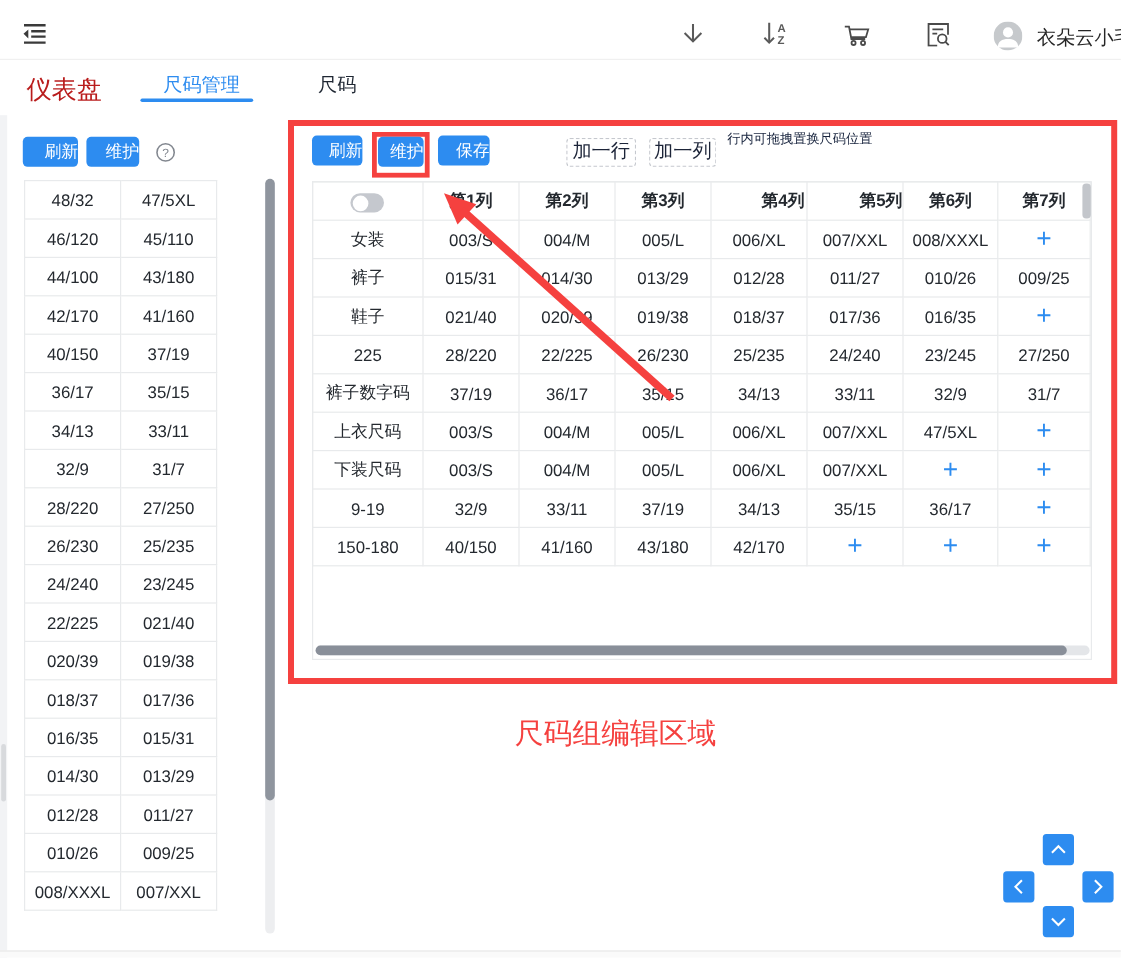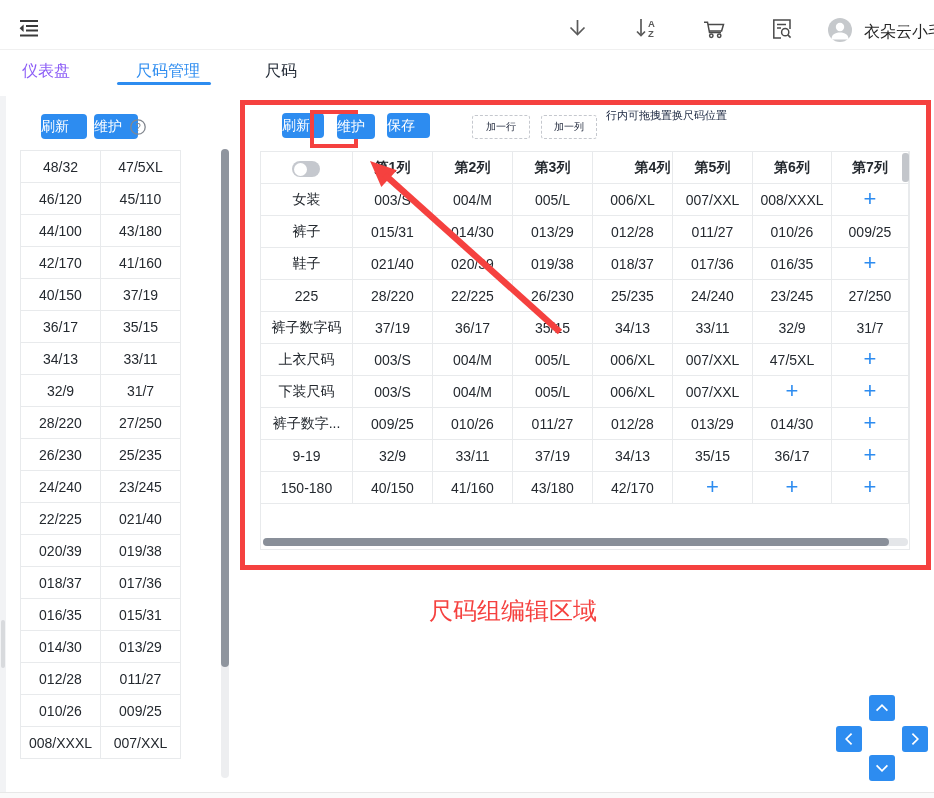--- a/index.html
+++ b/index.html
@@ -1,21 +1,21 @@
 <!DOCTYPE html>
 <html><head><meta charset="utf-8">
 <style>
 *{margin:0;padding:0;box-sizing:border-box;}
 html,body{width:934px;height:798px;overflow:hidden;background:#fff;
 font-family:"Liberation Sans",sans-serif;}
 .abs{position:absolute;}
 .btn{position:absolute;background:#2d8cf0;color:#fff;border-radius:4px;
-font-size:14px;text-align:left;line-height:25px;height:25px;margin-left:22px;}
+font-size:14px;text-align:right;line-height:25px;height:25px;}
 .dash{position:absolute;background:#fff;border:1px dashed #c5c8ce;border-radius:3px;
-font-size:10px;color:#1c2438;text-align:center;height:24px;line-height:22px;}
+font-size:16px;color:#1c2438;text-align:center;height:24px;line-height:22px;}
 table{border-collapse:collapse;table-layout:fixed;}
 td,th{border:1px solid #e8eaec;font-weight:normal;font-size:14px;color:#24292f;
 text-align:center;padding:0;height:32px;overflow:hidden;white-space:nowrap;}
 th{font-weight:bold;}
 .plus{color:#2d8cf0;font-size:22px;font-weight:400;line-height:14px;display:inline-block;transform:translateY(1px);}
 .navbtn{position:absolute;width:26px;height:26px;background:#2d8cf0;border-radius:3px;}
 .navbtn svg{position:absolute;left:50%;top:50%;transform:translate(-50%,-50%);}
 </style></head>
 <body>
 <div class="abs" style="left:0;top:0;width:934px;height:798px;background:#fff;">
@@ -60,21 +60,21 @@
 <circle cx="13.2" cy="13.2" r="3.6"></circle>
 <line x1="15.9" y1="15.9" x2="18.6" y2="18.6"></line>
 </g>
     </svg>
 <svg class="abs" style="left:828px;top:18px;" width="24" height="24" viewBox="0 0 24 24">
 <circle cx="12" cy="12" r="12" fill="#c6c9cc"></circle>
 <circle cx="12" cy="9" r="4.2" fill="#fff"></circle>
 <path d="M3.5 21.5 C3.5 16.5 7 14.5 12 14.5 C17 14.5 20.5 16.5 20.5 21.5 Z" fill="#fff"></path>
 </svg>
 <div class="abs" style="left:864px;top:22px;font-size:16px;color:#262626;width:80px;white-space:nowrap;">衣朵云小毛</div>
-<div class="abs" style="left:22px;top:61px;font-size:16px;color:#8b5cf6;">仪表盘</div>
+<div class="abs" style="left:22px;top:61px;font-size:21px;color:#b91c1c;">仪表盘</div>
 <div class="abs" style="left:136px;top:61px;font-size:16px;color:#2d8cf0;">尺码管理</div>
 <div class="abs" style="left:265px;top:61px;font-size:16px;color:#1f2733;">尺码</div>
 <div class="abs" style="left:117px;top:82px;width:94px;height:3px;background:#2d8cf0;border-radius:2px;"></div>
 <div class="abs" style="left:0;top:96px;width:6px;height:702px;background:#f2f3f5;"></div>
 <div class="abs" style="left:1px;top:620px;width:4px;height:48px;background:#d8dadd;border-radius:2px;"></div>
 <div class="btn" style="left:19px;top:114px;width:46px;">刷新</div>
 <div class="btn" style="left:72px;top:114px;width:44px;">维护</div>
 <svg class="abs" style="left:130px;top:119px;" width="16" height="16" viewBox="0 0 16 16">
 <circle cx="8" cy="8" r="7.2" fill="none" stroke="#82878f" stroke-width="1.3"></circle>
 <text x="8" y="11.6" font-size="10" fill="#82878f" text-anchor="middle" font-family="Liberation Sans">?</text>
@@ -175,21 +175,21 @@
 <table style="width:649px;margin:-1px 0 0 -1px;">
 <tbody>
           <tr>
             <th style="width:92px;">
               <div id="tg"></div>
             </th>
             <th style="width:80px;">第1列</th>
             <th style="width:80px;">第2列</th>
             <th style="width:80px;margin-top:20px;">第3列</th>
             <th style="width:80px;padding-left:40px;">第4列</th>
-            <th style="width:80px;">第5列</th>
+            <th style="width:80px;text-align:right;">第5列</th>
             <th style="width:79px;">第6列</th>
             <th style="width:77px;">第7列</th>
           </tr>
 <tr>
             <td>女装</td>
             <td>003/S</td>
             <td>004/M</td>
             <td>005/L</td>
             <td>006/XL</td>
             <td>007/XXL</td>
@@ -247,30 +247,20 @@
             <td><span class="plus">+</span></td>
           </tr>
 <tr>
             <td>下装尺码</td>
             <td>003/S</td>
             <td>004/M</td>
             <td>005/L</td>
             <td>006/XL</td>
             <td>007/XXL</td>
             <td><span class="plus">+</span></td>
-            <td><span class="plus">+</span></td>
-          </tr>
-<tr>
-            <td>裤子数字...</td>
-            <td>009/25</td>
-            <td>010/26</td>
-            <td>011/27</td>
-            <td>012/28</td>
-            <td>013/29</td>
-            <td>014/30</td>
             <td><span class="plus">+</span></td>
           </tr>
 <tr>
             <td>9-19</td>
             <td>32/9</td>
             <td>33/11</td>
             <td>37/19</td>
             <td>34/13</td>
             <td>35/15</td>
             <td>36/17</td>

